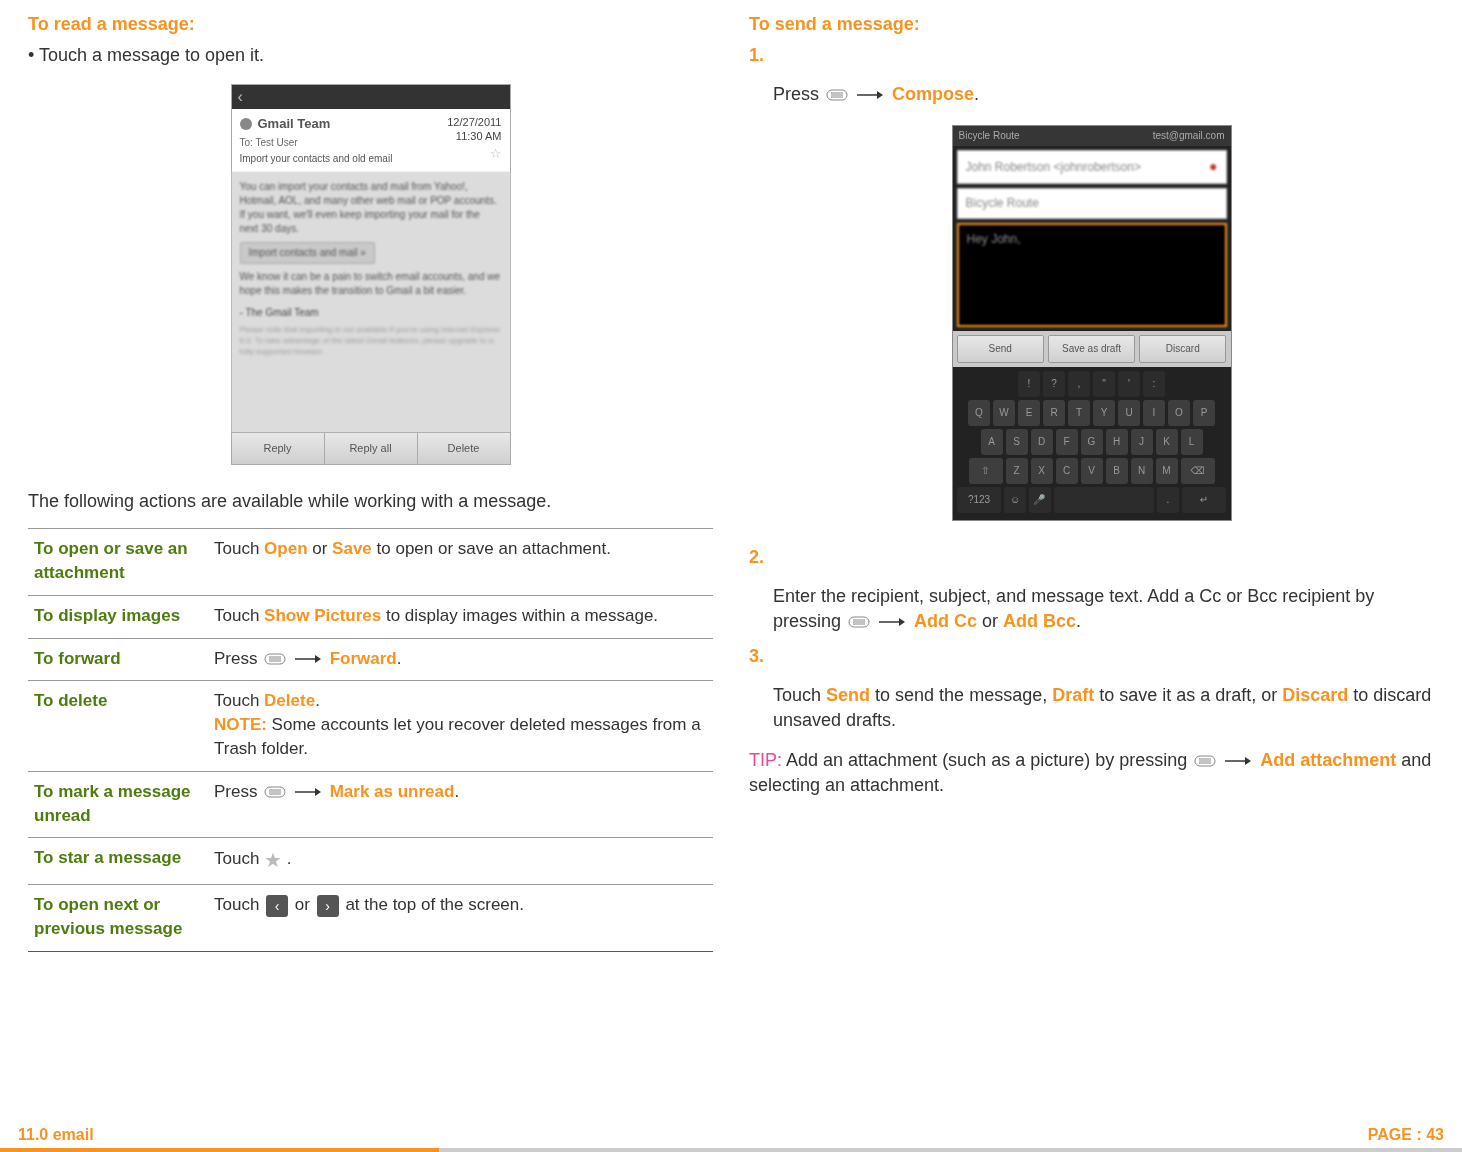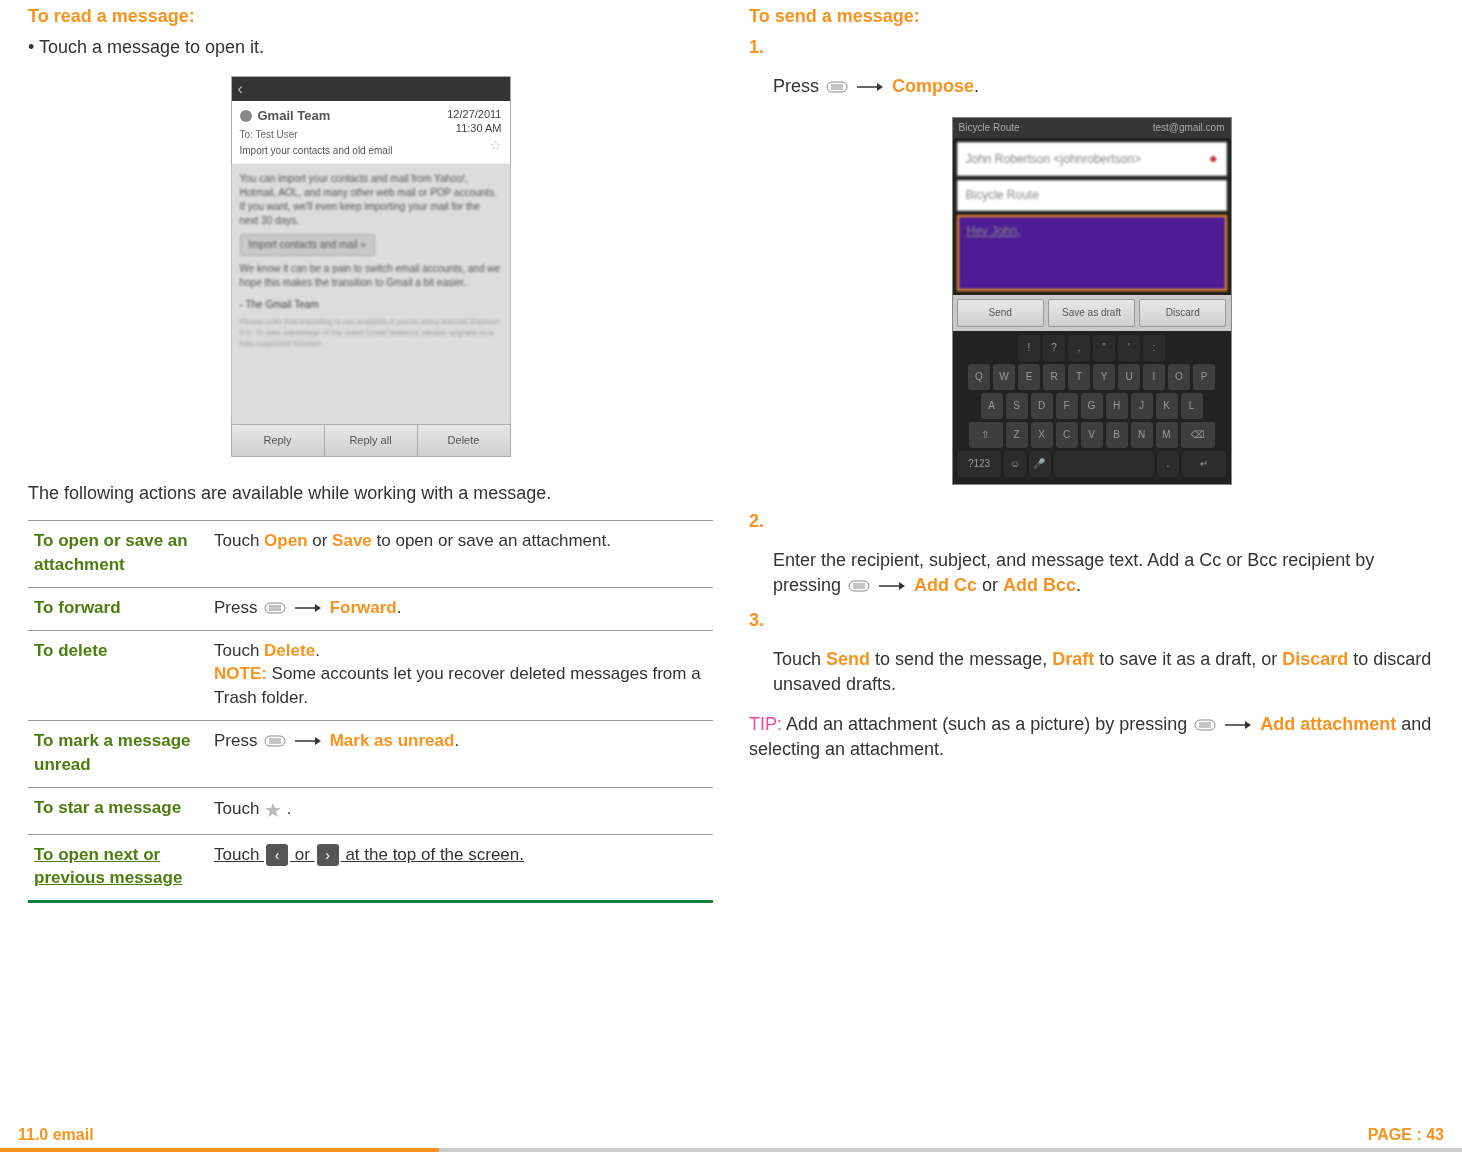--- a/index.html
+++ b/index.html
@@ -12,21 +12,21 @@
     position: relative;
     font-size: 18px;
     line-height: 1.4;
   }
   .page {
     display: flex;
     padding: 0 10px;
   }
   .col {
     flex: 1;
-    padding: 4px 18px;
+    padding: 12px 18px;
   }
   .heading-orange {
     color: #f7931e;
     font-weight: bold;
     margin-bottom: 6px;
     font-size: 18px;
   }
   .bullet-line {
     margin-bottom: 16px;
   }
@@ -123,21 +123,21 @@
   table.actions {
     width: 100%;
     border-collapse: collapse;
     font-size: 17px;
   }
   table.actions td {
     border-top: 1px solid #999;
     padding: 8px 10px 10px 6px;
     vertical-align: top;
   }
-  table.actions tr:last-child td { border-bottom: 3px solid #15803d; text-decoration: underline;}
+  table.actions tr:last-child td { border-bottom: 1px solid #15803d;}
   table.actions td:first-child {
     width: 180px;
     font-weight: bold;
     color: #4d7c0f;
   }
   .star-icon { color:#bbb; font-size:20px; vertical-align:middle;}
   .nav-btn {
     display:inline-block;
     width:22px;
     height:22px;
@@ -179,29 +179,28 @@
     padding:6px 8px;
     font-size:12px;
     color:#888;
     display:flex;
     justify-content:space-between;
     align-items:center;
     filter: blur(0.8px);
   }
   .cs-field .alert { color:#c33; font-size:14px;}
   .cs-body {
-    background:#4c1d95;
+    background:#000000;
     border:2px solid #f7931e;
     margin:4px;
     padding:6px 8px;
     font-size:12px;
     color:#888;
-    height:76px;
+    height:104px;
     filter: blur(0.8px);
-    text-decoration: underline;
   }
   .cs-btnbar {
     display:flex;
     background:#c9c9c9;
     padding:4px;
     gap:4px;
   }
   .cs-btn {
     flex:1;
     background: linear-gradient(#e8e8e8,#cfcfcf);
@@ -301,20 +300,26 @@
     </div>
 
     <div class="intro">The following actions are available while working with a message.</div>
 
     <table class="actions">
       <tbody>
           <tr>
         <td>To open or save an attachment</td>
         <td>
           <span>Touch </span><span class="kw">Open</span><span> or </span><span class="kw">Save</span><span> to open or save an attachment.</span>
+        </td>
+      </tr>
+      <tr>
+        <td>To display images</td>
+        <td>
+          <span>Touch </span><span class="kw">Show Pictures</span><span> to display images within a message.</span>
         </td>
       </tr>
       <tr>
         <td>To forward</td>
         <td>
           <span>Press </span>
           <span class="menu-icon"><svg width="22" height="12" viewBox="0 0 22 12">
                   <rect x="1" y="1" width="20" height="10" rx="5" fill="none" stroke="#888" stroke-width="1"></rect>
                   <line x1="5" y1="4" x2="17" y2="4" stroke="#888"></line>
                   <line x1="5" y1="6" x2="17" y2="6" stroke="#888"></line>

